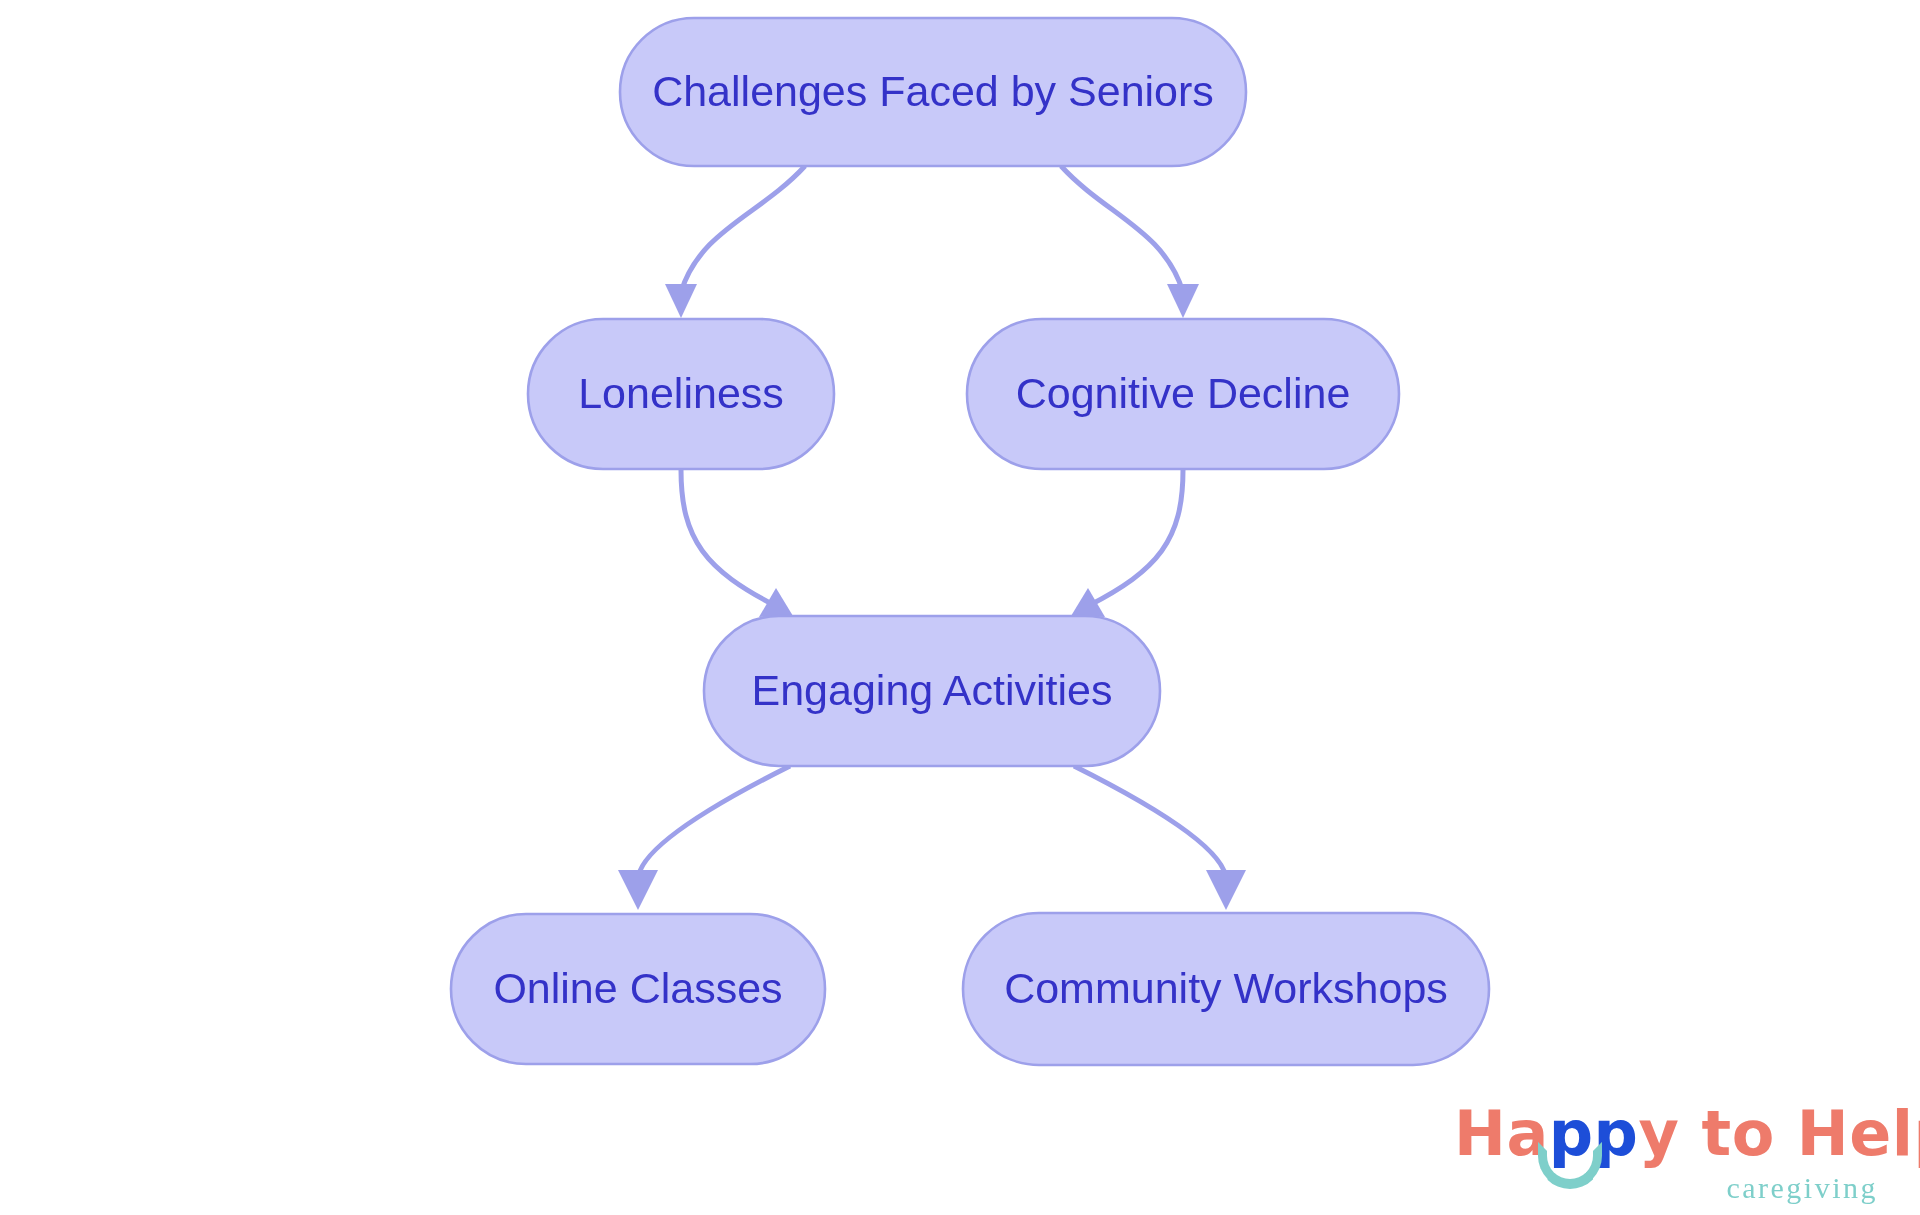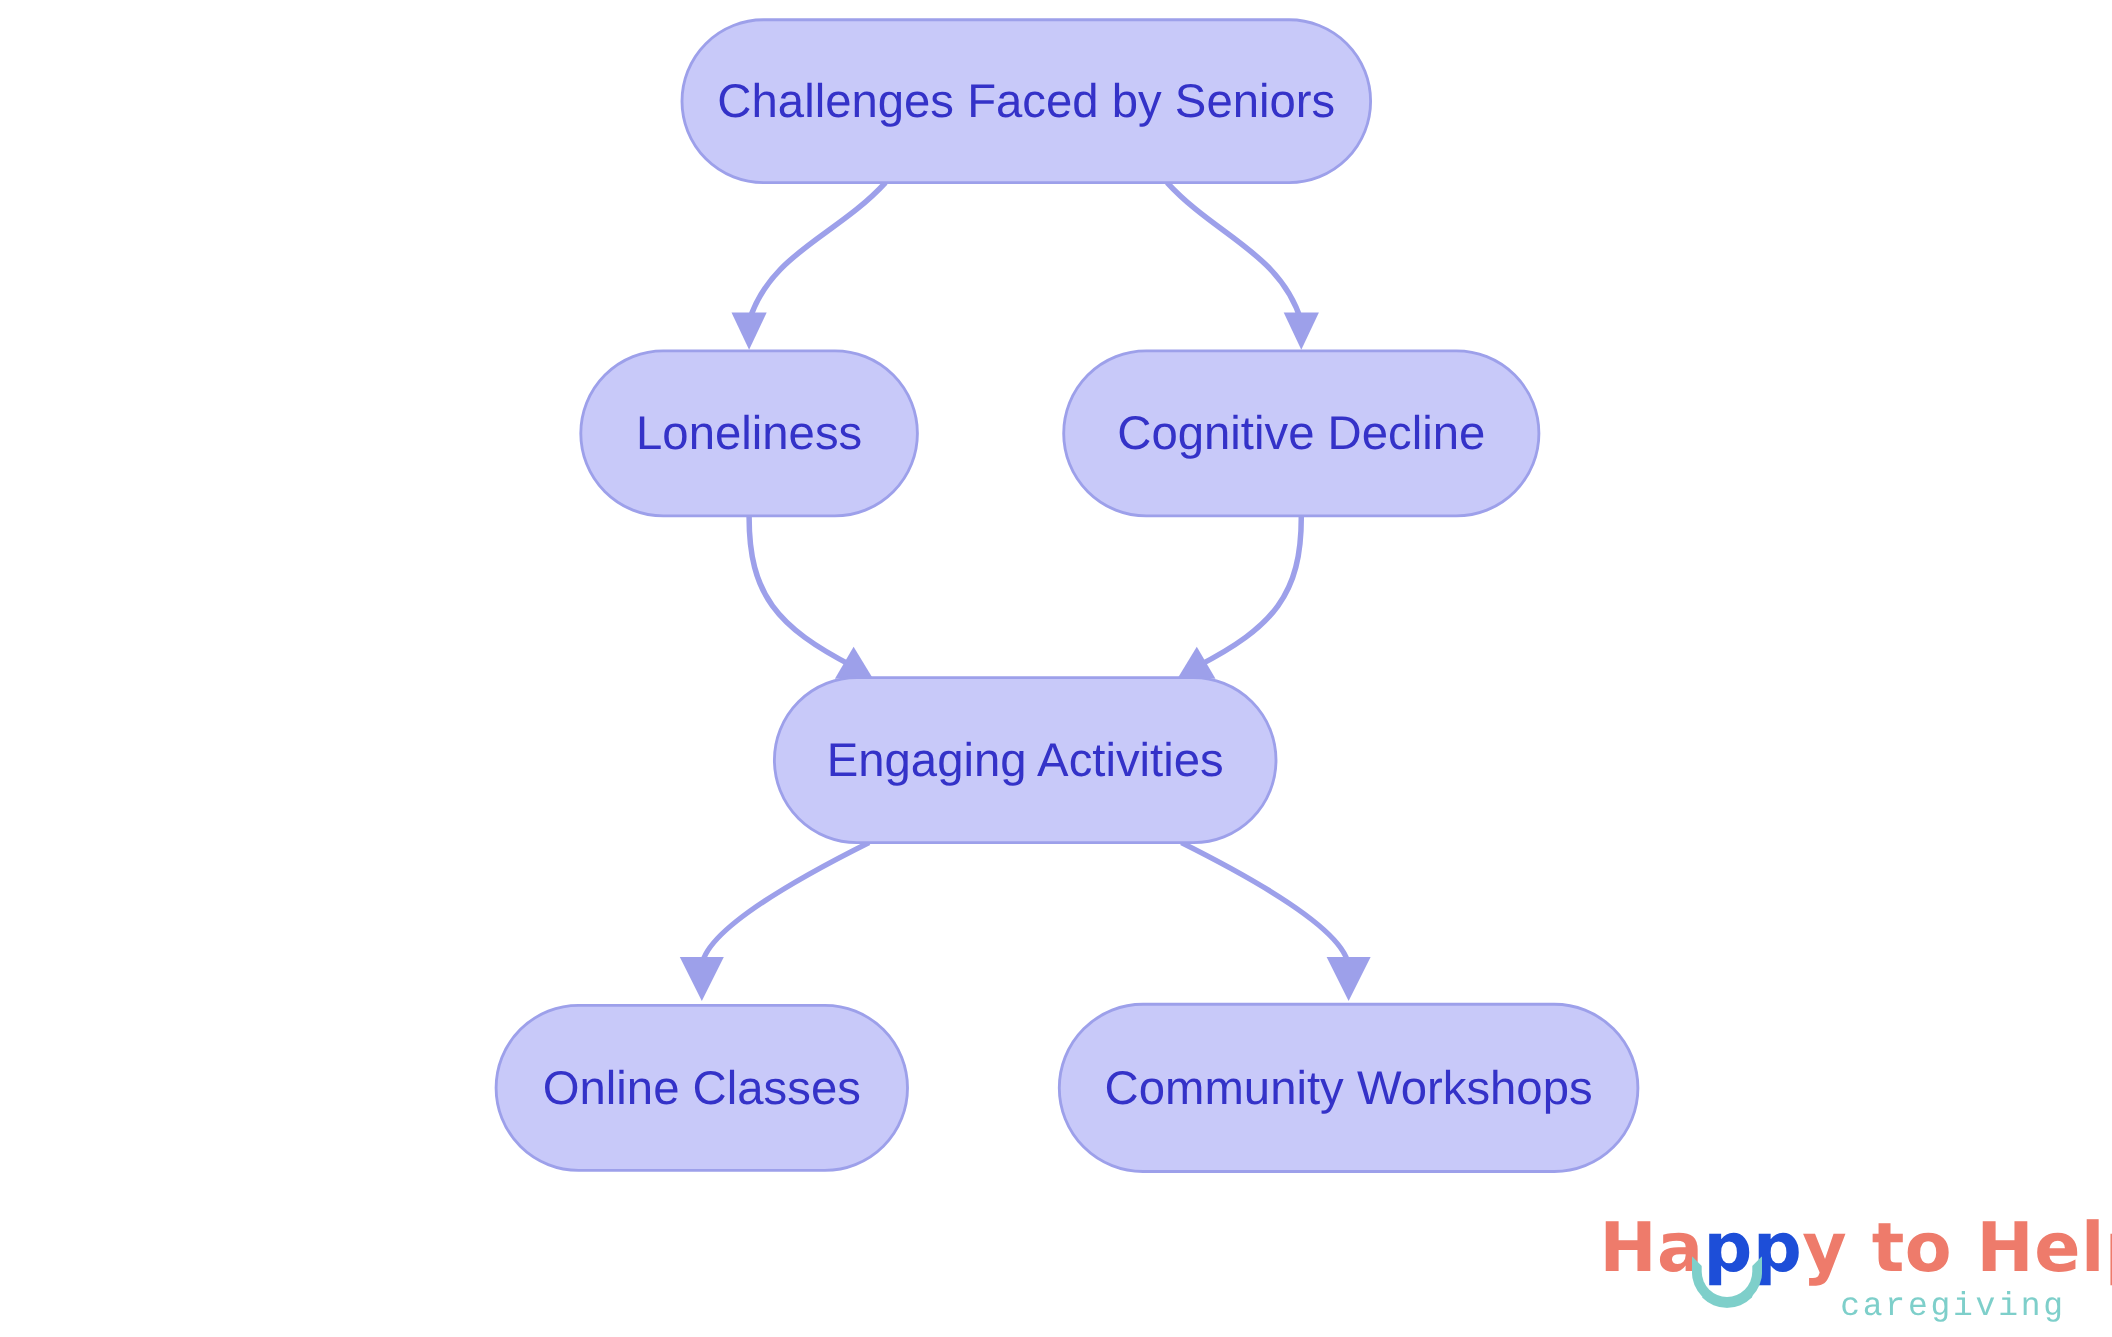--- a/index.html
+++ b/index.html
@@ -77,21 +77,21 @@
     width:64px; height:46px;
     border:9px solid #7ecfca;
     border-top-color:transparent;
     border-radius:0 0 40px 40px;
     box-sizing:border-box;
   }
   .logo-sub{
     position:absolute;
     right:8px;
     top:72px;
-    font-family:Liberation Mono, monospace;
+    font-family:Liberation Serif, serif;
     font-weight:400;
     font-size:30px;
     letter-spacing:2.5px;
     color:#7ecfca;
     white-space:nowrap;
   }
 </style>
 </head>
 <body>
 

